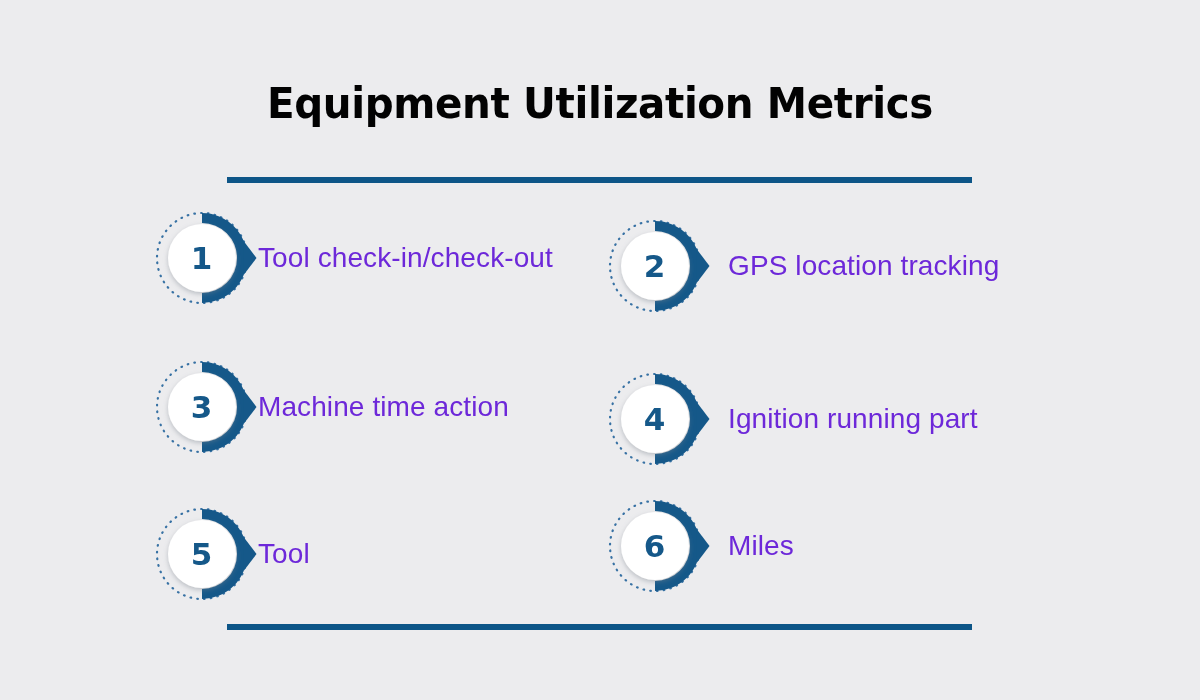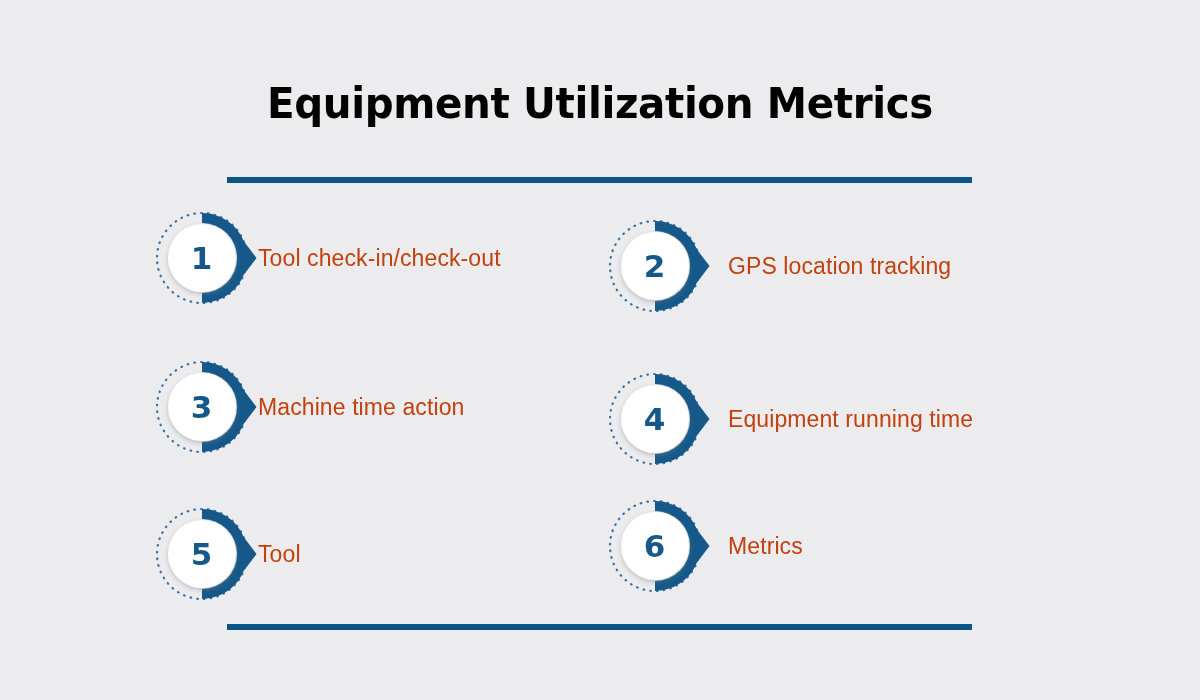--- a/index.html
+++ b/index.html
@@ -95,23 +95,23 @@
     pointer-events: none;
   }
 
   .item-label {
     position: absolute;
     top: 0;
     height: 110px;
     display: flex;
     align-items: center;
     font-family: "Liberation Sans", sans-serif;
-    font-size: 23px;
+    font-size: 28px;
     font-weight: 400;
-    color: #c2410c;
+    color: #6d28d9;
     white-space: nowrap;
     letter-spacing: 0.1px;
   }
 
   
   .col-left  .item-label { left: 111px; }
   .col-right .item-label { left: 128px; }
 
   .item-1 { left: 147px; top: 203px; }
   .item-2 { left: 600px; top: 211px; }
@@ -191,21 +191,21 @@
             <feDropShadow dx="0" dy="2" stdDeviation="2.6" flood-color="#7d8490" flood-opacity="0.45"></feDropShadow>
           </filter>
         </defs>
         <circle cx="55" cy="55" r="45" fill="none" stroke="#2d6a9f" stroke-width="2.2" stroke-linecap="round" stroke-dasharray="0.6 6.2" opacity="0.95"></circle>
         <path d="M 55 10 A 45 45 0 0 1 55 100 L 55 90 A 35 35 0 0 0 55 20 Z" fill="#155889"></path>
         <path d="M 96.6 38.0 L 109.5 55.0 L 96.6 72.0 Z" fill="#155889"></path>
         <circle cx="55" cy="55" r="34" fill="#ffffff" filter="url(#sh4)"></circle>
       </svg>
       <div class="badge-num">4</div>
     </div>
-    <div class="item-label">Equipment running time</div>
+    <div class="item-label">Ignition running part</div>
   </div>
 
   <div class="item item-5 col-left">
     <div class="badge">
       <svg class="badge-svg" viewBox="0 0 110 110">
         <defs>
           <filter id="sh5" x="-40%" y="-40%" width="180%" height="180%">
             <feDropShadow dx="0" dy="2" stdDeviation="2.6" flood-color="#7d8490" flood-opacity="0.45"></feDropShadow>
           </filter>
         </defs>
@@ -227,18 +227,18 @@
             <feDropShadow dx="0" dy="2" stdDeviation="2.6" flood-color="#7d8490" flood-opacity="0.45"></feDropShadow>
           </filter>
         </defs>
         <circle cx="55" cy="55" r="45" fill="none" stroke="#2d6a9f" stroke-width="2.2" stroke-linecap="round" stroke-dasharray="0.6 6.2" opacity="0.95"></circle>
         <path d="M 55 10 A 45 45 0 0 1 55 100 L 55 90 A 35 35 0 0 0 55 20 Z" fill="#155889"></path>
         <path d="M 96.6 38.0 L 109.5 55.0 L 96.6 72.0 Z" fill="#155889"></path>
         <circle cx="55" cy="55" r="34" fill="#ffffff" filter="url(#sh6)"></circle>
       </svg>
       <div class="badge-num">6</div>
     </div>
-    <div class="item-label">Metrics</div>
+    <div class="item-label">Miles</div>
   </div>
 
   <div class="rule rule-bottom"></div>
 
 </div>
 
 </body></html>

